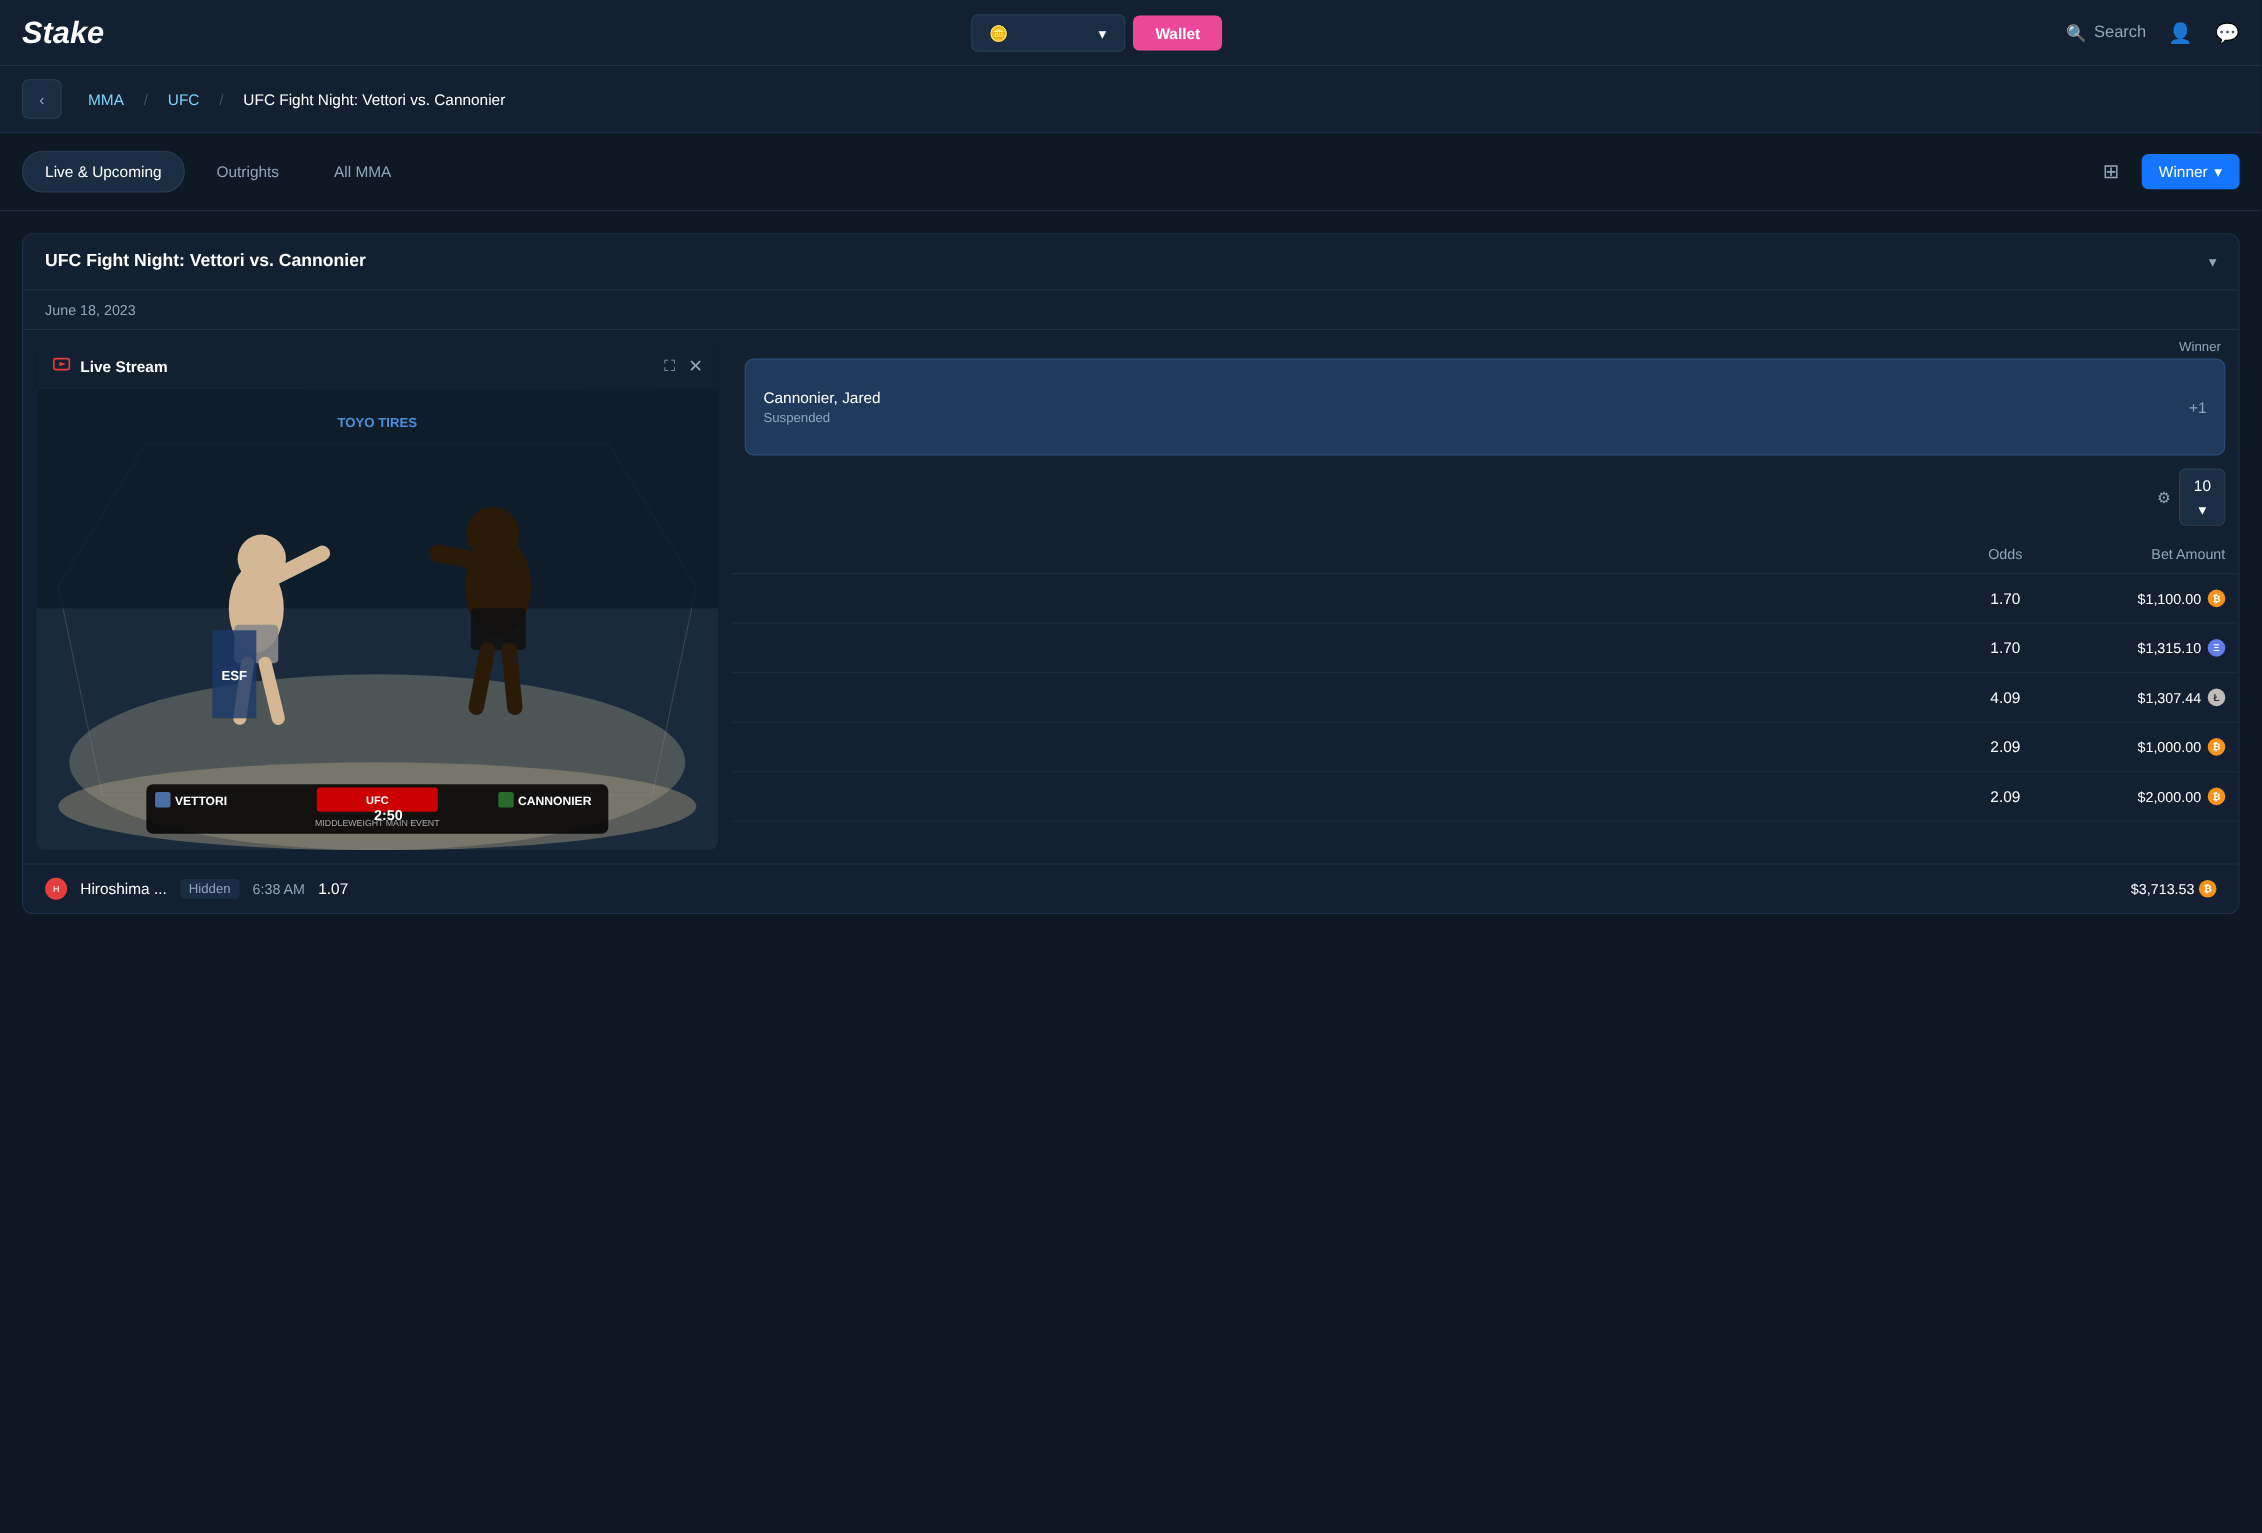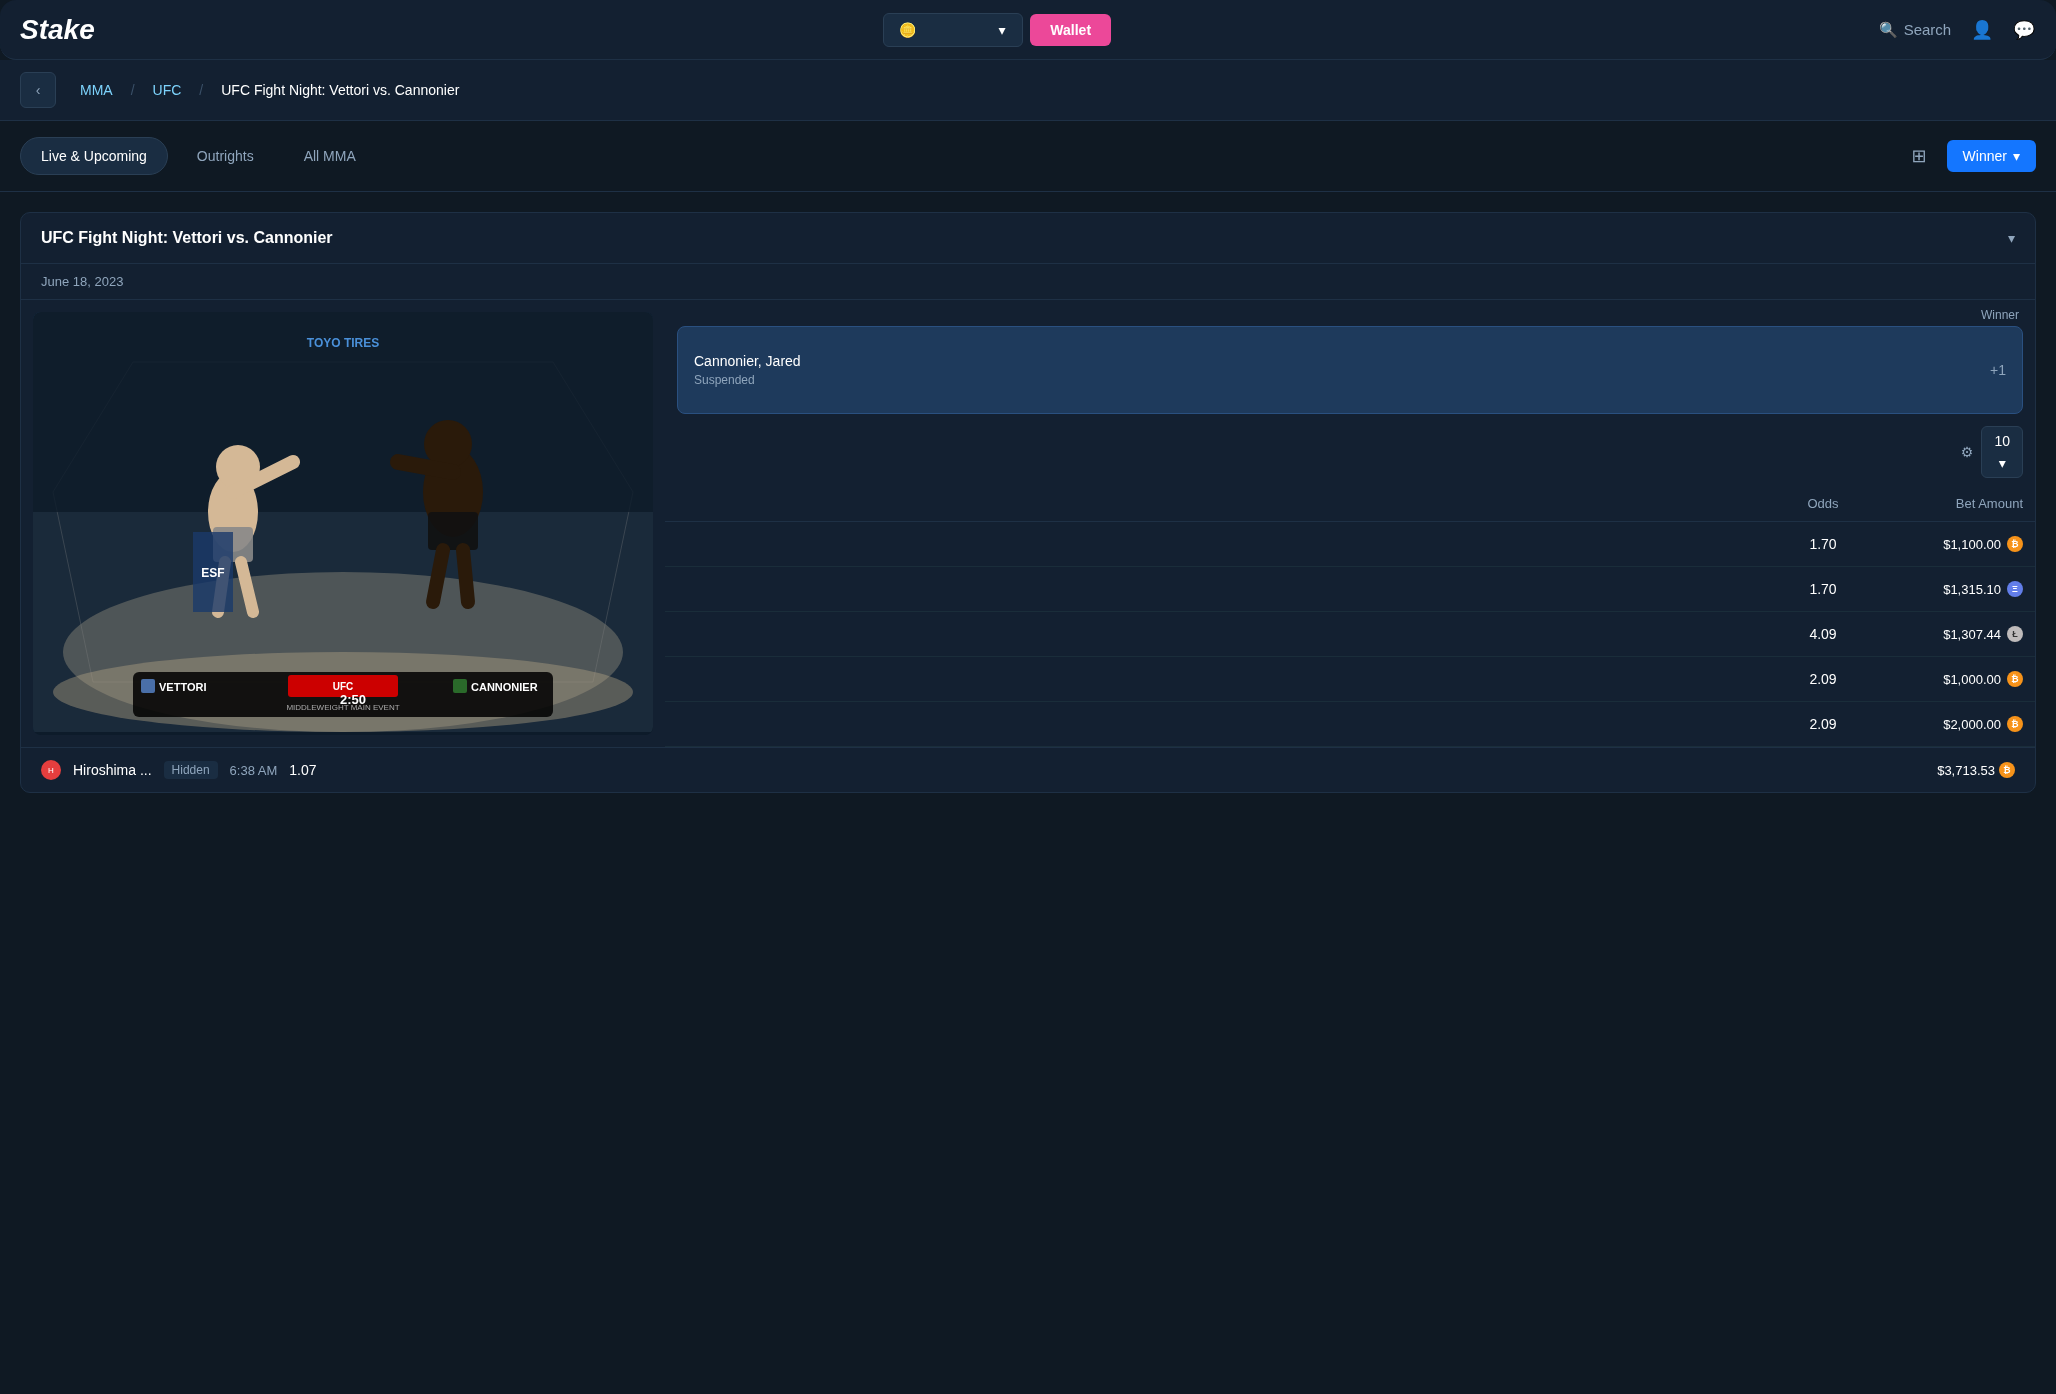--- a/index.html
+++ b/index.html
@@ -13,21 +13,20 @@
 
     
     .header {
       background: #132031;
       height: 60px;
       display: flex;
       align-items: center;
       padding: 0 20px;
       border-bottom: 1px solid #1e3045;
       position: relative;
-      border-radius: 16px;
     }
     .logo {
       font-size: 28px;
       font-weight: 900;
       color: #fff;
       font-style: italic;
       margin-right: 20px;
     }
     .header-center {
       flex: 1;
@@ -414,20 +413,35 @@
     <div class="event-header">
       <span class="event-title">UFC Fight Night: Vettori vs. Cannonier</span>
       <span style="color:#8fa5bc; cursor:pointer;">▾</span>
     </div>
 
     <div class="event-date">June 18, 2023</div>
 
     <div class="main-content-row">
 
       <div class="live-stream-panel">
+        <div class="live-stream-header">
+          <div class="live-stream-title">
+            <span>
+              <svg width="18" height="18" viewBox="0 0 18 18" fill="none">
+                <rect x="2" y="4" width="14" height="10" rx="2" stroke="#e53e3e" stroke-width="1.5" fill="none"></rect>
+                <polygon points="7,7 13,9 7,11" fill="#e53e3e"></polygon>
+              </svg>
+            </span>
+            <span>Live Stream</span>
+          </div>
+          <div class="stream-controls">
+            <span style="cursor:pointer;">⛶</span>
+            <span style="cursor:pointer; font-size:16px;">✕</span>
+          </div>
+        </div>
 
         <div class="stream-video">
           <svg width="100%" height="100%" viewBox="0 0 620 420" xmlns="http://www.w3.org/2000/svg" preserveAspectRatio="xMidYMid slice">
 
             <rect width="620" height="420" fill="#1a2a3a"></rect>
 
             <ellipse cx="310" cy="340" rx="280" ry="80" fill="#c8b89a" opacity="0.3"></ellipse>
 
             <polygon points="100,50 520,50 600,180 560,370 60,370 20,180" fill="none" stroke="#888" stroke-width="1" opacity="0.3"></polygon>
 

